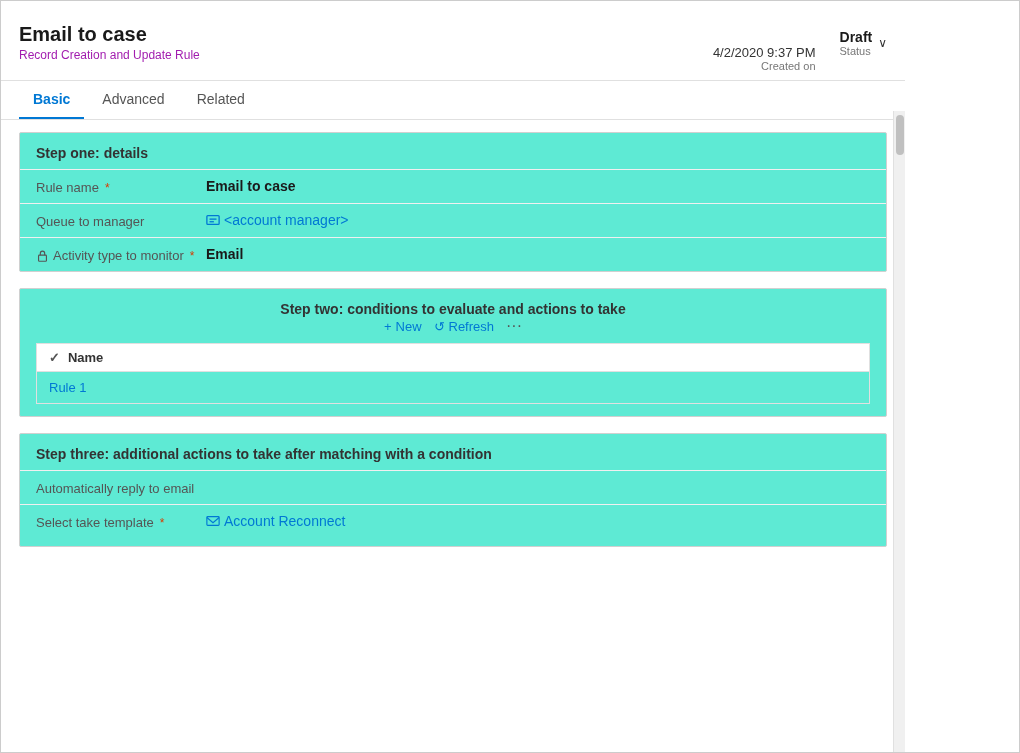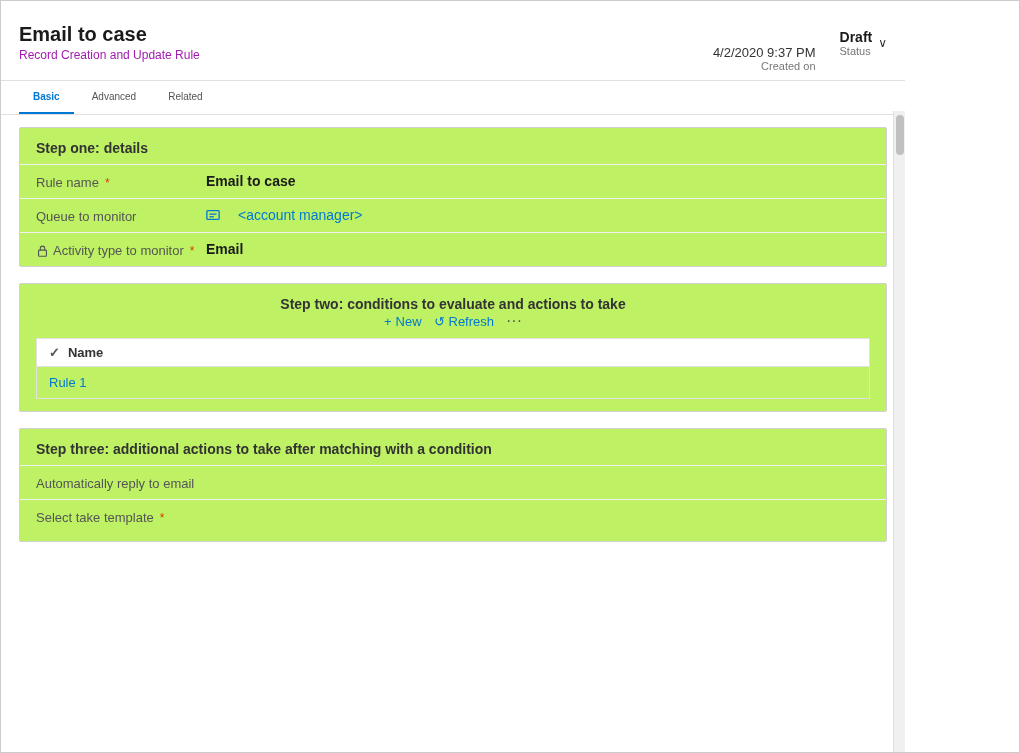--- a/index.html
+++ b/index.html
@@ -79,21 +79,21 @@
 
     .tabs {
       display: flex;
       padding: 0 18px;
       border-bottom: 1px solid #e0e0e0;
       gap: 0;
     }
 
     .tab {
       padding: 10px 14px;
-      font-size: 10px;
+      font-size: 14px;
       cursor: pointer;
       color: #555;
       border-bottom: 2px solid transparent;
       margin-right: 4px;
     }
 
     .tab.active {
       color: #0078d4;
       border-bottom: 2px solid #0078d4;
       font-weight: 600;
@@ -102,21 +102,21 @@
     .content {
       padding: 12px 18px;
       overflow-y: auto;
       height: calc(753px - 110px);
     }
 
     .section {
       border: 1px solid #d0d0d0;
       border-radius: 2px;
       margin-bottom: 16px;
-      background: #bef264;
+      background: #5eead4;
     }
 
     .section-title {
       font-size: 14px;
       font-weight: 600;
       color: #333;
       padding: 12px 16px 8px 16px;
     }
 
     .field-row {
@@ -151,21 +151,21 @@
       flex: 1;
       font-size: 14px;
       color: #1a1a1a;
     }
 
     .field-value.link {
       color: #0078d4;
       cursor: pointer;
       display: flex;
       align-items: center;
-      gap: 18px;
+      gap: 4px;
     }
 
     .field-value.bold {
       font-weight: 600;
     }
 
     .step-two-header {
       display: flex;
       align-items: center;
       justify-content: space-between;
@@ -320,21 +320,21 @@
       <div class="field-row">
         <div class="field-label">
           <span>Rule name</span>
           <span class="required-star">*</span>
         </div>
         <div class="field-value bold">Email to case</div>
       </div>
 
       <div class="field-row">
         <div class="field-label">
-          <span>Queue to monitor</span>
+          <span>Queue to manager</span>
         </div>
         <div class="field-value link">
           <svg class="queue-svg" viewBox="0 0 16 16" xmlns="http://www.w3.org/2000/svg">
             <rect x="1" y="3" width="14" height="10" rx="1" fill="none" stroke="#0078d4" stroke-width="1.5"></rect>
             <line x1="4" y1="7" x2="12" y2="7" stroke="#0078d4" stroke-width="1.5"></line>
             <line x1="4" y1="10" x2="9" y2="10" stroke="#0078d4" stroke-width="1.5"></line>
           </svg>
           <span>&lt;account manager&gt;</span>
         </div>
       </div>
@@ -386,20 +386,27 @@
         <div class="field-label">
           <span>Automatically reply to email</span>
         </div>
       </div>
 
       <div class="field-row">
         <div class="field-label">
           <span>Select take template</span>
           <span class="required-star">*</span>
         </div>
+        <div class="field-value link">
+          <svg class="email-svg" viewBox="0 0 16 16" xmlns="http://www.w3.org/2000/svg">
+            <rect x="1" y="3" width="14" height="10" rx="1" fill="none" stroke="#0078d4" stroke-width="1.3"></rect>
+            <polyline points="1,4 8,10 15,4" fill="none" stroke="#0078d4" stroke-width="1.3"></polyline>
+          </svg>
+          <span>Account Reconnect</span>
+        </div>
       </div>
 
       <div style="height: 8px;"></div>
     </div>
 
   </div>
 
   <div class="scrollbar-area">
     <div class="scrollbar-thumb"></div>
   </div>

